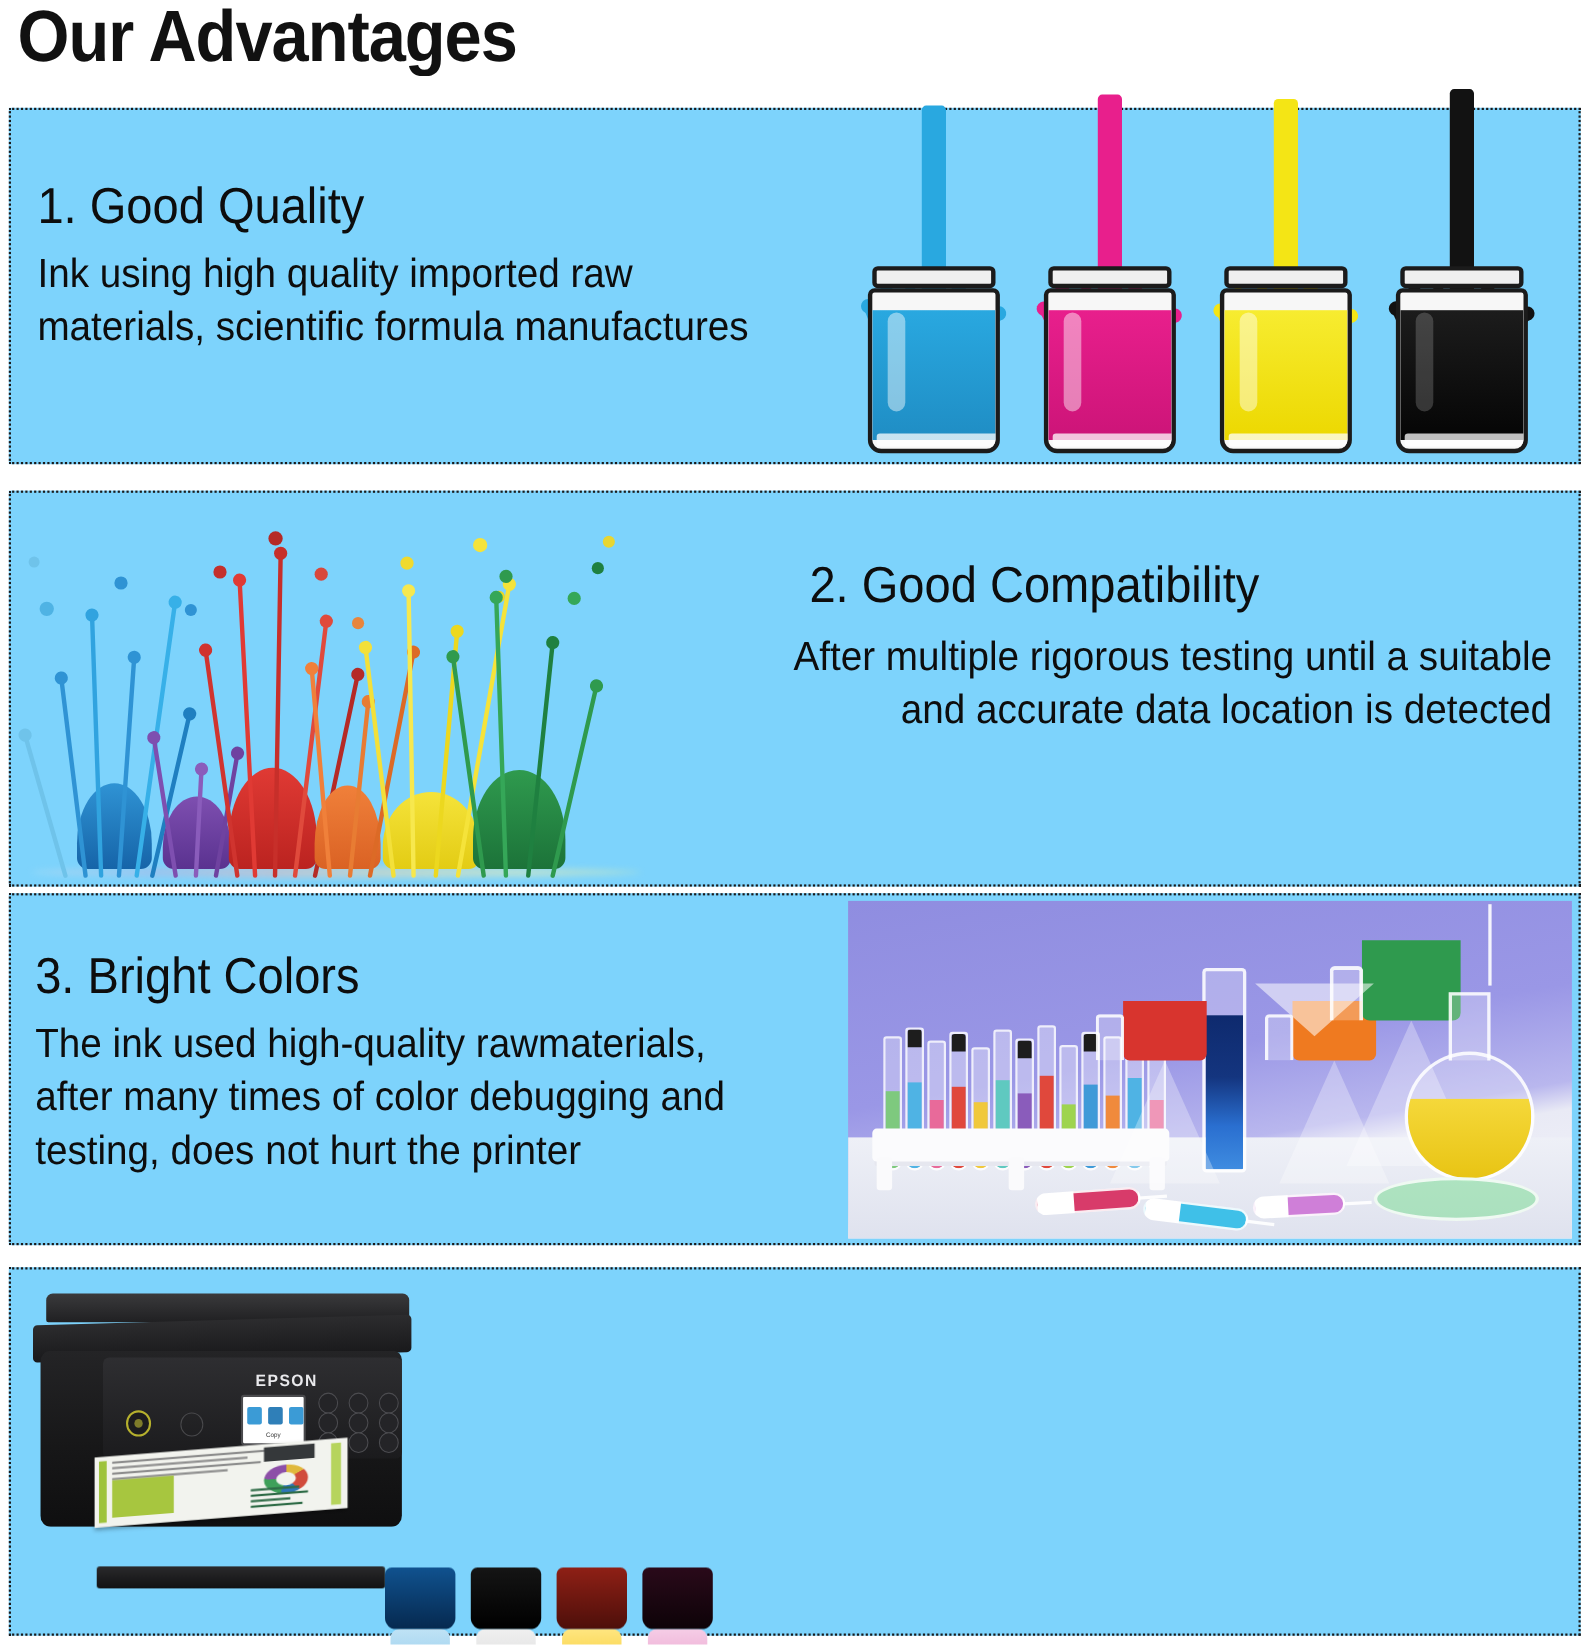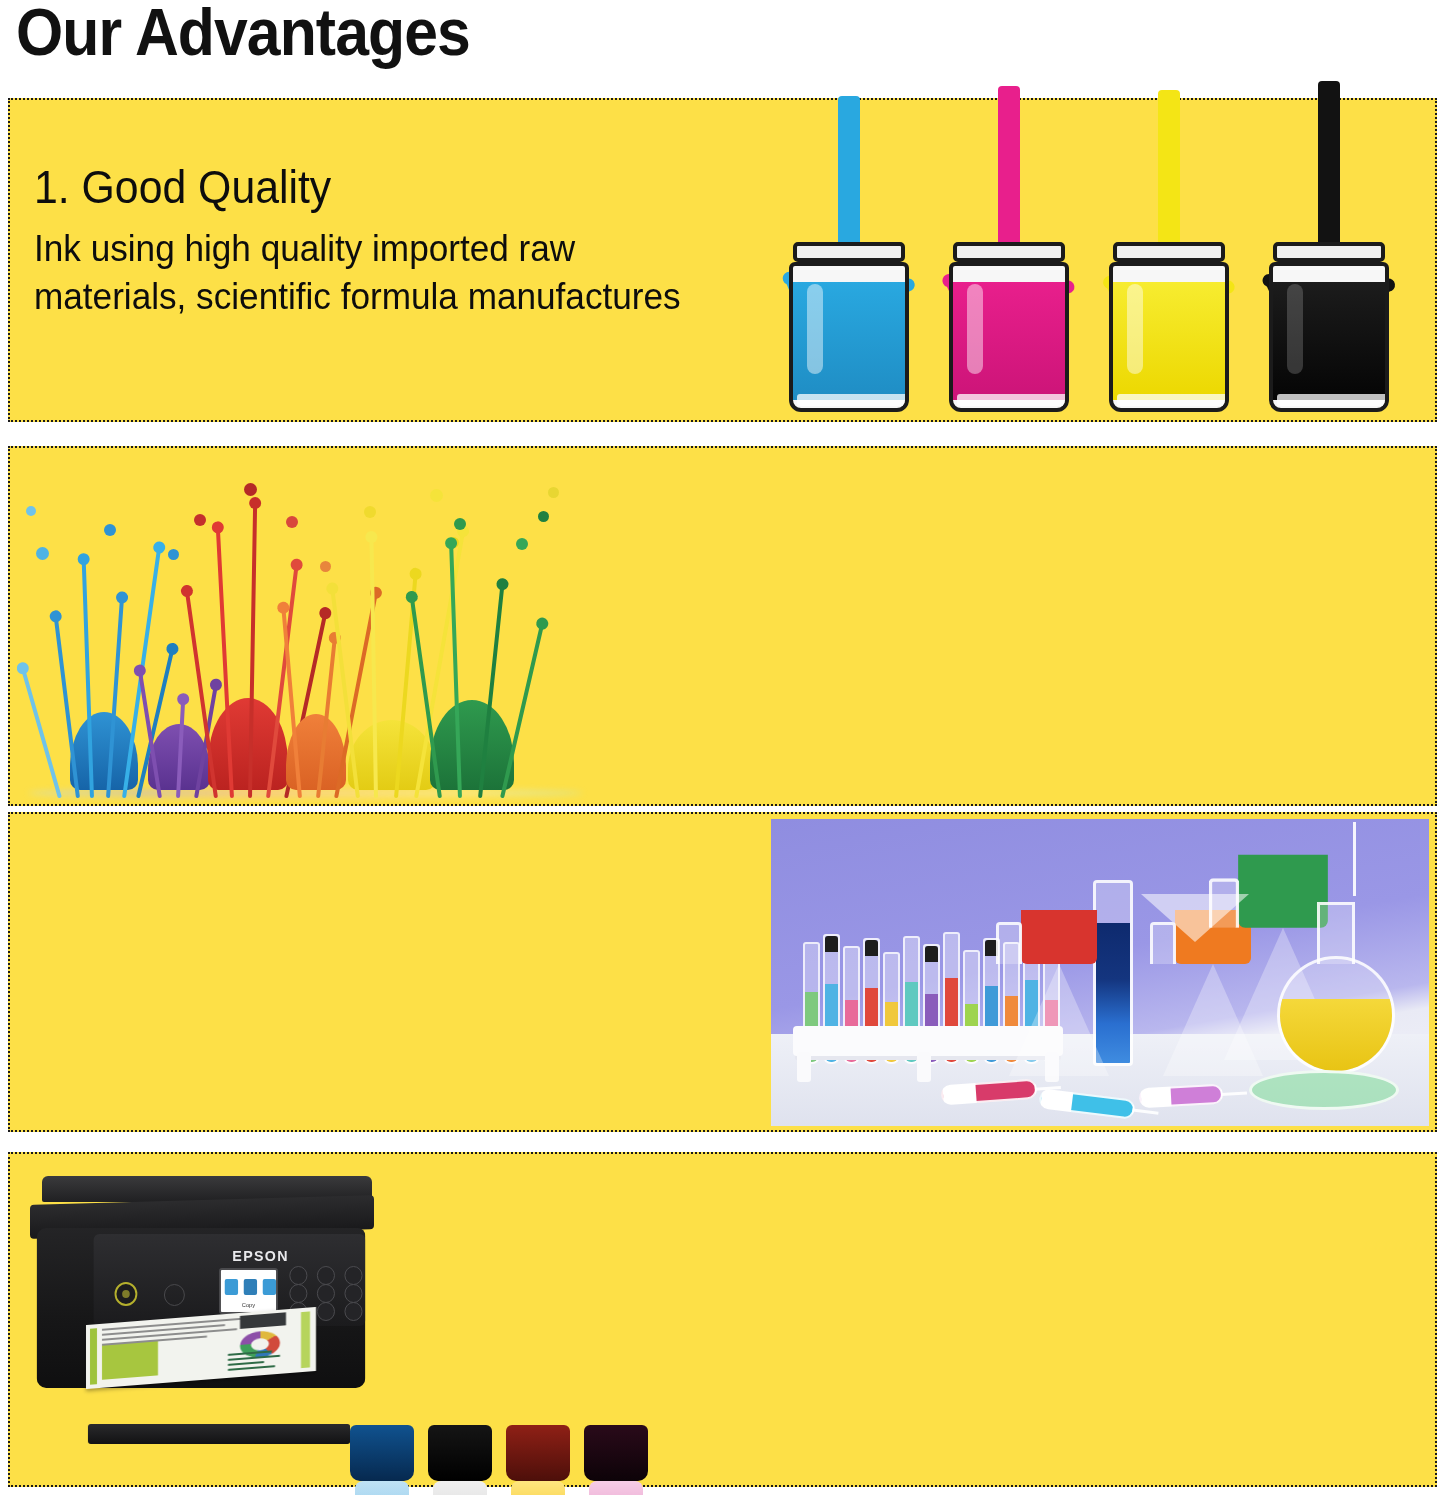--- a/index.html
+++ b/index.html
@@ -18,21 +18,21 @@
     letter-spacing:-1px;
     transform:scaleX(0.92); transform-origin:left top;
     color:#111; line-height:1.05;
     white-space:nowrap;
   }
 
   
   .panel {
     position:absolute;
     border:2px dotted #1a1a1a;
-    background:#fde047;
+    background:#7dd3fc;
   }
   #panel-1 { left:8px;  top:98px;   width:1429px; height:324px; }
   #panel-2 { left:8px;  top:446px;  width:1429px; height:360px; }
   #panel-3 { left:8px;  top:812px;  width:1429px; height:320px; }
   #panel-4 { left:8px;  top:1152px; width:1429px; height:335px; }
 
   .txtblock { position:absolute; }
   .heading {
     font-size:46px; color:#0d0d0d; font-weight:400;
     transform:scaleX(0.93); white-space:nowrap; line-height:1.1;
@@ -443,24 +443,39 @@
       <div class="strand" style="left:460px; height:212px; background:#1f8040; transform:rotate(6deg);"></div>
       <div class="strand" style="left:482px; height:176px; background:#2f9a4e; transform:rotate(13deg);"></div>
       <div class="drop" style="left:436px;bottom:268px; width:12px; height:12px; background:#2f9a4e;"></div>
       <div class="drop" style="left:498px;bottom:248px; width:12px; height:12px; background:#35a758;"></div>
       <div class="drop" style="left:520px;bottom:276px; width:11px; height:11px; background:#1f8040;"></div>
 
       <div class="drop" style="left:8px;  bottom:282px; width:10px; height:10px; background:#6fc3ea;"></div>
       <div class="drop" style="left:530px;bottom:300px; width:11px; height:11px; background:#e8d632;"></div>
     </div>
 
+    <div class="txtblock" style="right:24px; top:58px;">
+      <div class="heading right">2. Good Compatibility</div>
+      <div class="body right" style="margin-top:16px;">
+        <div>After multiple rigorous testing until a suitable</div>
+        <div>and accurate data location is detected</div>
+      </div>
+    </div>
   </div>
 
   <div class="panel" id="panel-3">
 
+    <div class="txtblock" style="left:22px; top:48px;">
+      <div class="heading left">3. Bright Colors</div>
+      <div class="body left" style="margin-top:12px;">
+        <div>The ink used high-quality rawmaterials,</div>
+        <div>after many times of color debugging and</div>
+        <div>testing, does not hurt the printer</div>
+      </div>
+    </div>
 
     <div class="lab">
       <div class="bench"></div>
 
       <div class="tube" style="left:32px;  height:122px; background:rgba(255,255,255,.3);">
           <i style="height:70px; background:#7ec97e;"></i>
         </div>
       <div class="tube" style="left:52px;  height:130px;">
           <b></b>
           <i style="height:78px; background:#4fb3e4;"></i>

